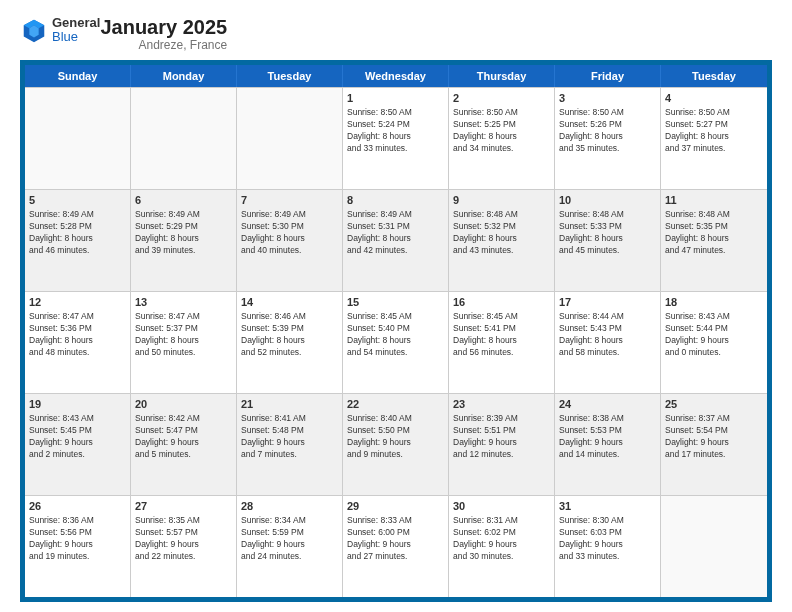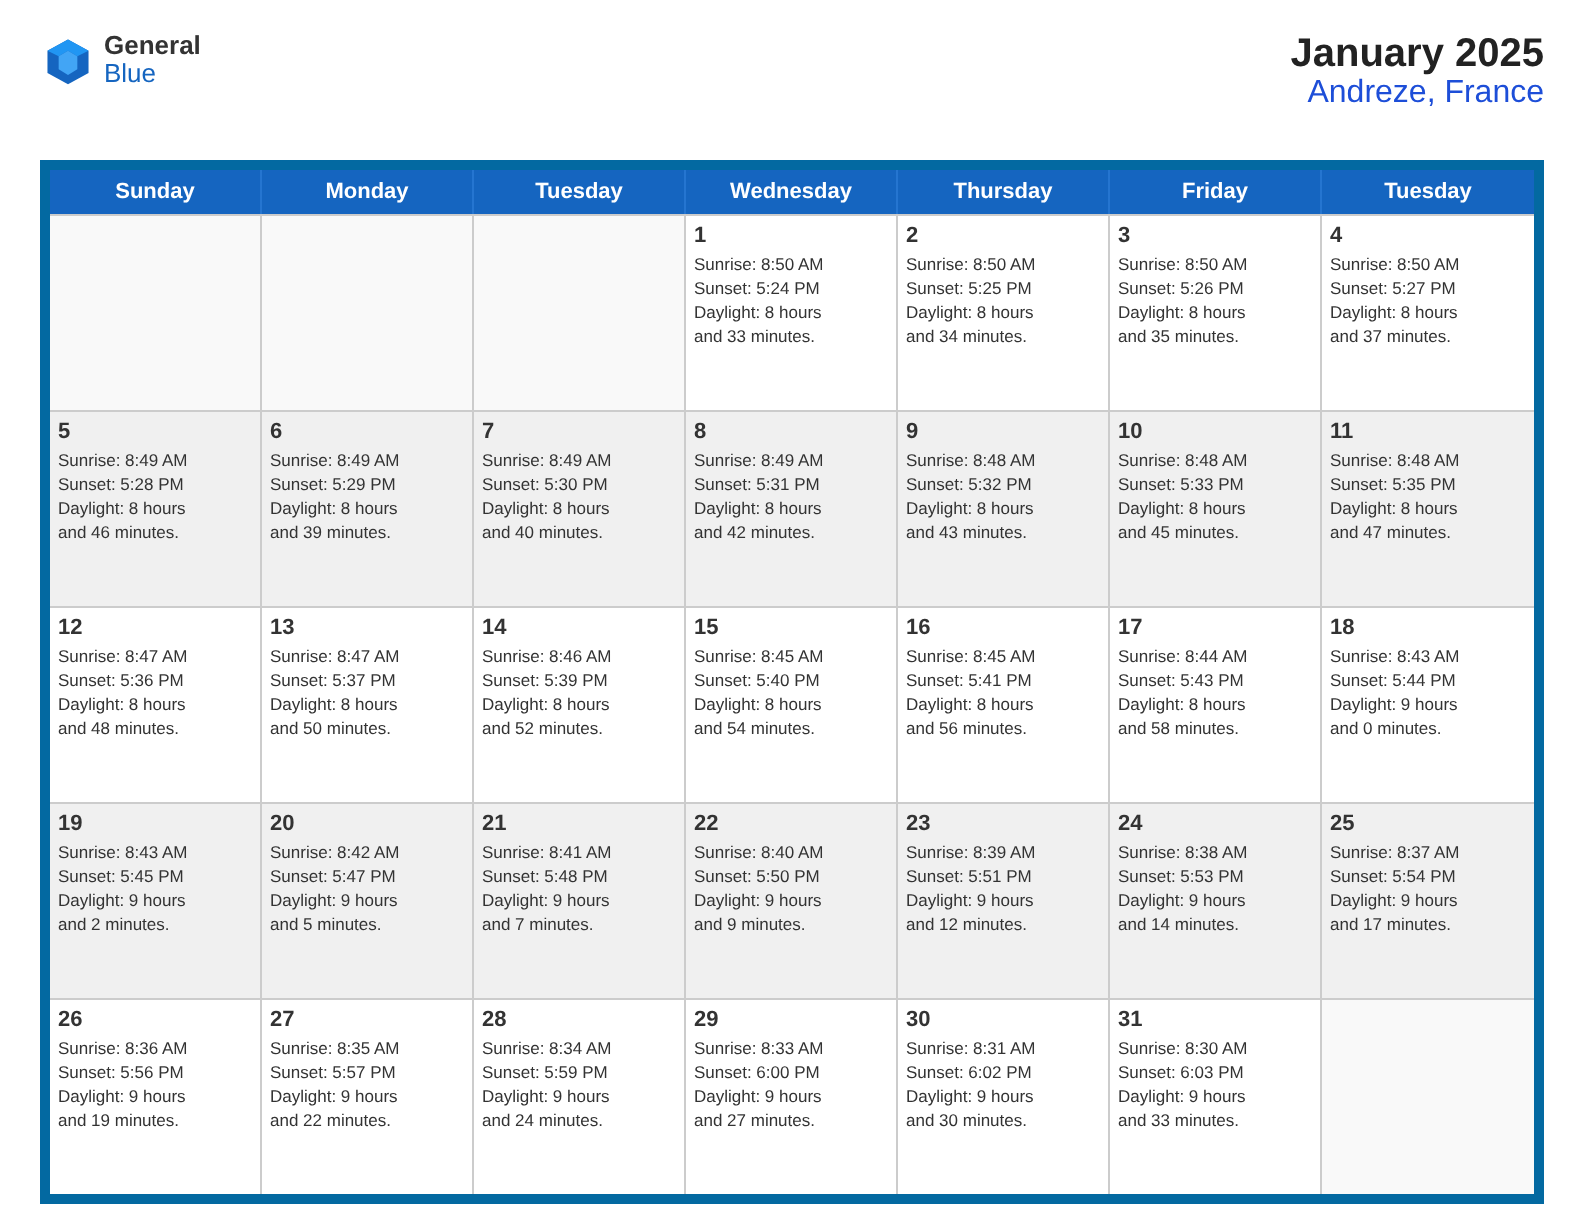--- a/index.html
+++ b/index.html
@@ -12,45 +12,44 @@
     }
     .page {
       width: 792px;
       height: 612px;
       padding: 16px 20px 10px 20px;
       display: flex;
       flex-direction: column;
     }
     .header {
       display: flex;
-      justify-content: space-between;
       align-items: flex-start;
-      margin-bottom: 24px;
+      margin-bottom: 8px;
     }
     .logo {
       display: flex;
       align-items: center;
       gap: 4px;
     }
     .logo-icon {
       width: 28px;
       height: 28px;
     }
     .title-block {
       text-align: right;
     }
     .month-title {
       font-size: 20px;
       font-weight: bold;
       color: #222;
       line-height: 1.1;
     }
     .subtitle {
-      font-size: 16px;
-      color: #1d4ed8;
+      font-size: 12px;
+      color: #737373;
     }
     .calendar {
       flex: 1;
       display: flex;
       flex-direction: column;
       border: 5px solid #0369a1;
     }
     .cal-header {
       display: grid;
       grid-template-columns: repeat(7, 1fr);

